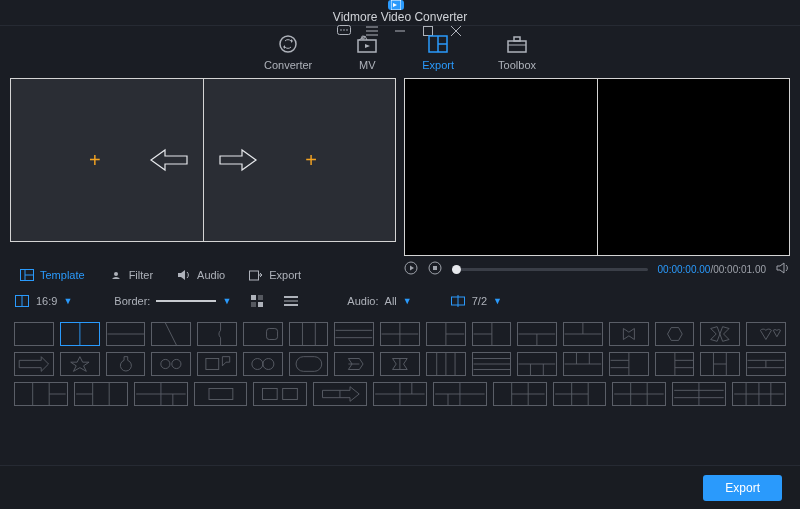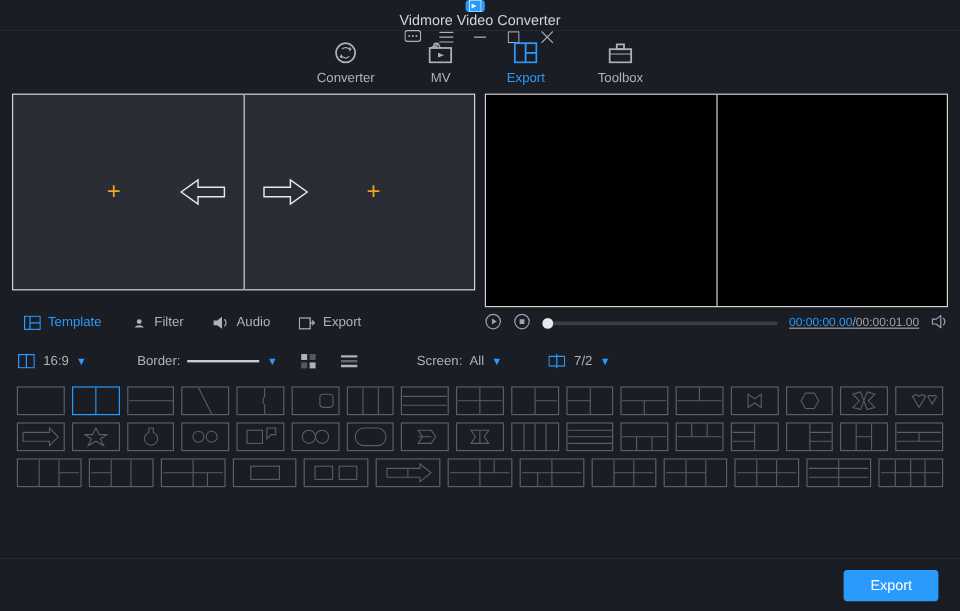--- a/index.html
+++ b/index.html
@@ -59,37 +59,36 @@
   }
   .panel .half:last-child { border-right: none; }
   .plus {
     color: #f3a322; font-size: 20px; font-weight: 300;
     position: absolute;
   }
   .arrow-svg { width: 40px; height: 24px; }
 
   
   .tabsrow {
-    display: flex; align-items: center;
+    display: flex; align-items: flex-end;
     padding: 0 10px; height: 26px; gap: 24px;
     margin-top: 14px;
   }
   .tabsrow .tab {
     display: flex; align-items: center; gap: 6px;
     color: #aeb2ba; font-size: 11px; cursor: pointer;
   }
   .tabsrow .tab.active { color: #2a9afc; }
   .tabsrow .tab .ti { width: 14px; height: 14px; display:flex; align-items:center; justify-content:center;}
 
   
   .previewctl {
     display: flex; align-items: center; gap: 10px;
     padding-right: 0; height: 26px; font-size: 10px;
     color: #9ea2aa;
-    text-decoration: underline;
   }
   .previewctl .seek {
     flex: 1; height: 3px; background: #3a3e47;
     position: relative; border-radius: 2px;
   }
   .previewctl .seek .knob {
     position: absolute; left: 0; top: -3px;
     width: 9px; height: 9px; border-radius: 50%; background: #e6e8ec;
   }
   .timecode .cur { color: #2a9afc; }
@@ -343,21 +342,21 @@
       </svg>
     </span>
   <span class="opt-icon">
       <svg width="14" height="14" viewBox="0 0 14 14">
         <line x1="0" y1="3" x2="14" y2="3" stroke="currentColor" stroke-width="2"></line>
         <line x1="0" y1="7" x2="14" y2="7" stroke="currentColor" stroke-width="2" opacity="0.5"></line>
         <line x1="0" y1="11" x2="14" y2="11" stroke="currentColor" stroke-width="2"></line>
       </svg>
     </span>
   <div class="dropdown" style="margin-left:30px;">
-    <span>Screen:</span>
+    <span>Audio:</span>
     <span>All</span>
     <span class="caret">▼</span>
   </div>
   <div class="dropdown" style="margin-left:20px;">
     <span class="opt-icon" style="color:#2a9afc;">
         <svg width="14" height="12" viewBox="0 0 14 12">
           <rect x="0.5" y="2" width="13" height="8" fill="none" stroke="currentColor"></rect>
           <line x1="7" y1="0" x2="7" y2="12" stroke="currentColor"></line>
         </svg>
       </span>

